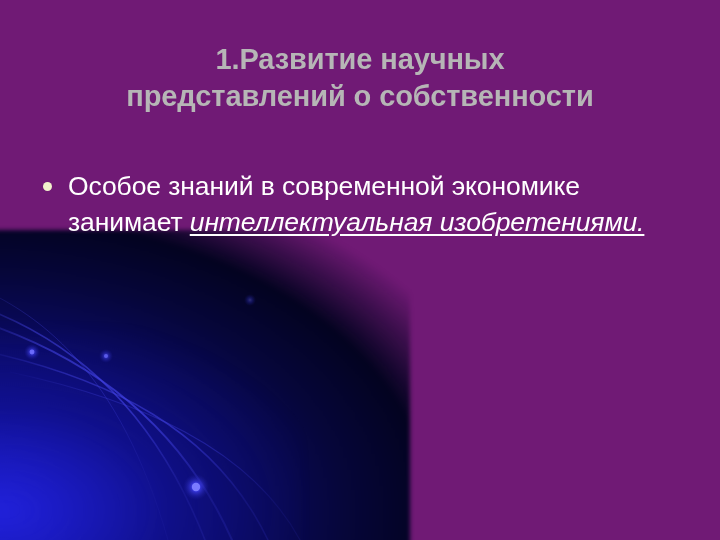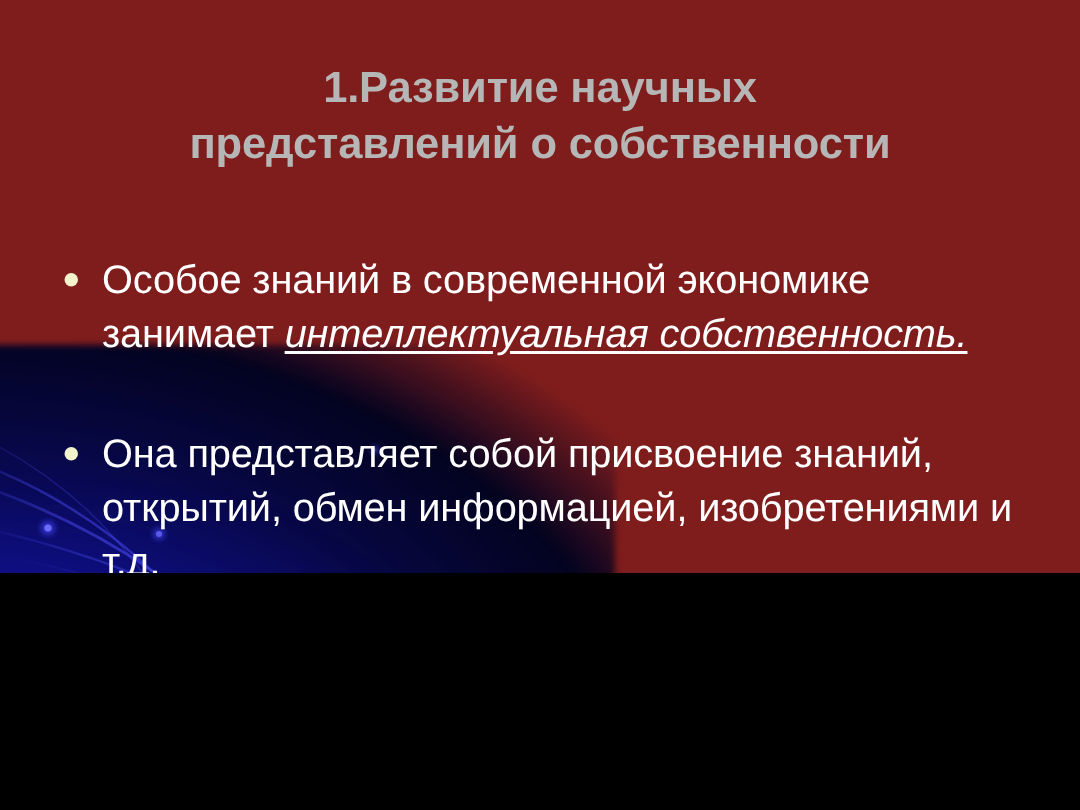--- a/index.html
+++ b/index.html
@@ -5,23 +5,23 @@
 <style>
   html, body {
     margin: 0;
     padding: 0;
     background: #000000;
   }
 
   #slide {
     position: relative;
     width: 720px;
-    height: 382px;
+    height: 540px;
     overflow: hidden;
-    background: #7f1d1d;
+    background: #701a75;
     font-family: "Liberation Sans", "DejaVu Sans", sans-serif;
     -webkit-font-smoothing: antialiased;
   }
 
   
   .bg-layer {
     position: absolute;
     inset: 0;
     pointer-events: none;
   }
@@ -156,22 +156,18 @@
     </svg>
   </div>
 
   <h1 id="title">1.Развитие научных
 представлений о собственности</h1>
 
   <div id="body">
 
     <div class="bullet-row">
       <span class="bullet-dot"></span>
-      <span>Особое знаний в современной экономике занимает </span><span class="emph">интеллектуальная собственность.</span>
+      <span>Особое знаний в современной экономике занимает </span><span class="emph">интеллектуальная изобретениями.</span>
     </div>
 
-    <div class="bullet-row">
-      <span class="bullet-dot"></span>
-      <span>Она представляет собой присвоение знаний, открытий, обмен информацией, изобретениями и т.д.</span>
-    </div>
 
   </div>
 </div>
 
 </body></html>

